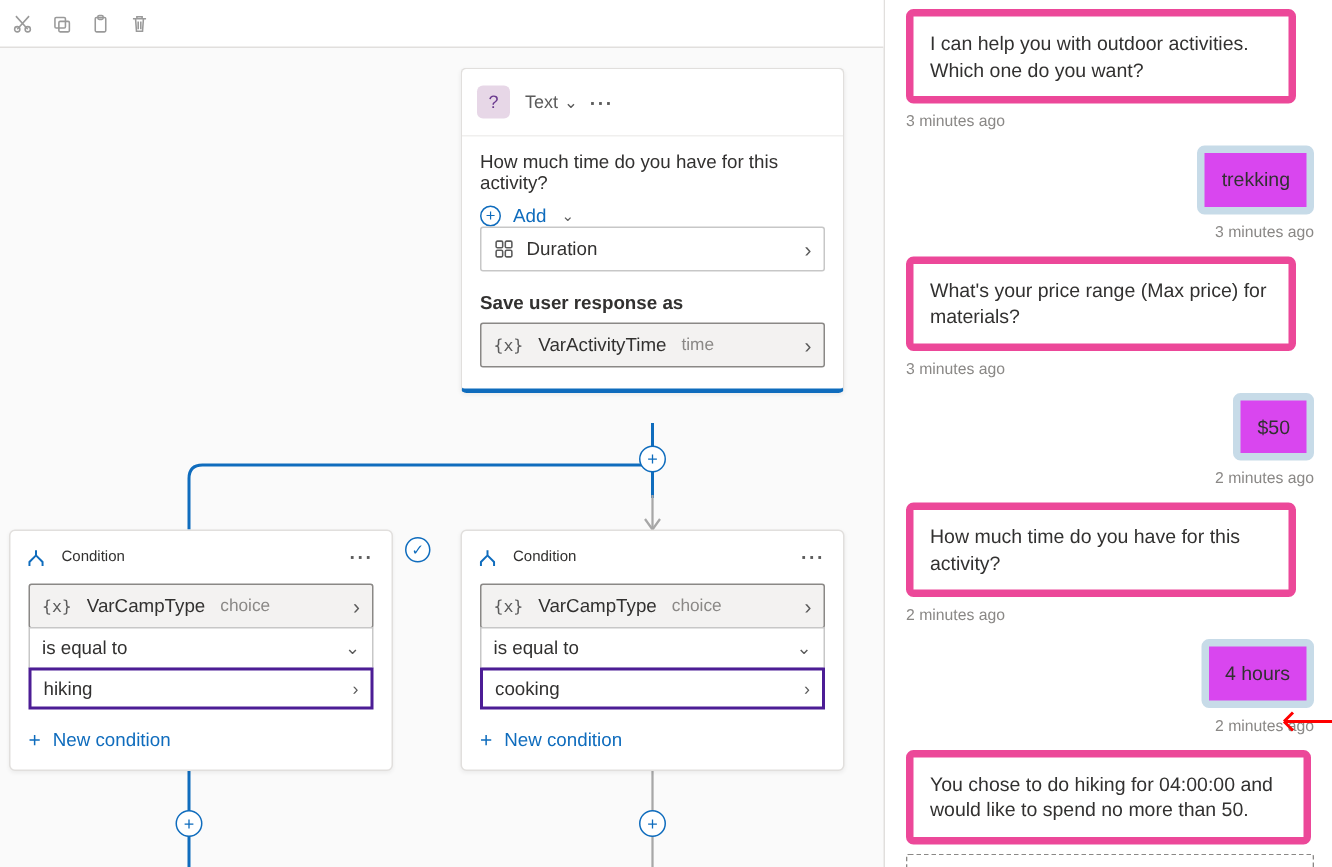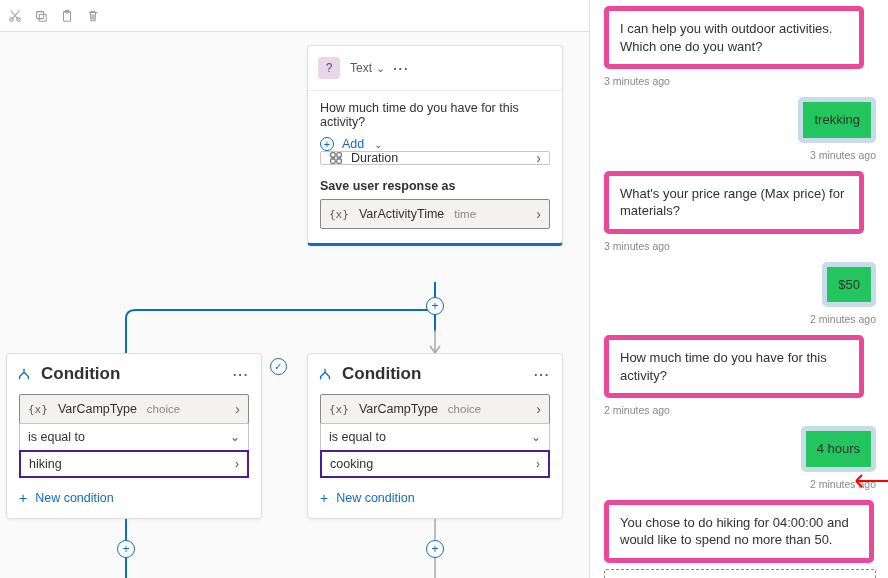--- a/index.html
+++ b/index.html
@@ -17,49 +17,49 @@
   .qtitle{font-weight:600;flex:1;font-size:13px;}
   .qtype{font-size:12px;color:#5b5b5b;margin-right:4px;}
   .chev{color:#5b5b5b;font-size:11px;margin-right:6px;}
   .more{color:#5b5b5b;font-weight:700;letter-spacing:1px;padding:0 2px;}
   .qbody{padding:10px 12px 14px;font-size:12.5px;}
   .qprompt{color:#323130;margin-bottom:8px;}
   .addrow{display:flex;align-items:center;color:#0f6cbd;font-size:12.5px;cursor:pointer;gap:8px;}
   .addrow .plus{width:14px;height:14px;border:1px solid #0f6cbd;border-radius:50%;display:flex;align-items:center;justify-content:center;font-size:11px;line-height:1;}
   .addrow .chev2{color:#5b5b5b;font-size:10px;margin-left:2px;}
   .seclabel{font-weight:600;font-size:12.5px;margin:14px 0 6px;}
-  .selbox{border:1px solid #c7c7c7;border-radius:2px;height:14px;display:flex;align-items:center;padding:0 8px;font-size:12.5px;position:relative;}
+  .selbox{border:1px solid #c7c7c7;border-radius:2px;height:30px;display:flex;align-items:center;padding:0 8px;font-size:12.5px;position:relative;}
   .selbox .sicon{margin-right:8px;color:#5b5b5b;display:flex;}
   .selbox .sicon svg{width:14px;height:14px;}
   .selbox .ar{position:absolute;right:8px;color:#5b5b5b;font-size:14px;}
   .varbox{border:1px solid #8a8886;border-radius:2px;height:30px;display:flex;align-items:center;padding:0 8px;font-size:12.5px;position:relative;background:#f3f2f1;}
   .varbox .vicon{margin-right:8px;color:#5b5b5b;font-family:monospace;font-size:11px;}
   .varbox .vname{margin-right:8px;padding:0 2px;}
   .varbox .vtype{color:#8a8886;font-size:11.5px;}
   .varbox .ar{position:absolute;right:8px;color:#5b5b5b;font-size:14px;}
   .plusnode{position:absolute;width:18px;height:18px;border:1px solid #0f6cbd;background:#fff;border-radius:50%;display:flex;align-items:center;justify-content:center;color:#0f6cbd;font-size:12px;line-height:1;cursor:pointer;z-index:3;}
   .cond{width:256px;}
   .cond1{left:6px;top:321px;}
   .cond2{left:307px;top:321px;}
   .chead{display:flex;align-items:center;padding:10px 10px;}
   .cicon{width:14px;height:14px;color:#0f6cbd;margin-right:10px;}
-  .ctitle{font-weight:700;flex:1;font-size:17px;}
+  .ctitle{font-weight:400;flex:1;font-size:10px;}
   .cbody{padding:0 12px 12px;font-size:12.5px;}
   .op{border:1px solid #c7c7c7;height:28px;display:flex;align-items:center;padding:0 8px;position:relative;margin-top:-1px;background:#fff;}
   .op .ar2{position:absolute;right:8px;color:#5b5b5b;font-size:12px;}
   .valop{border:2px solid #4c1d95;}
   .newcond{display:flex;align-items:center;color:#0f6cbd;font-size:12.5px;margin-top:12px;cursor:pointer;gap:8px;}
   .newcond .plus{font-size:14px;}
   .check-badge{position:absolute;left:270px;top:326px;width:17px;height:17px;border:1.5px solid #0f6cbd;border-radius:50%;display:flex;align-items:center;justify-content:center;color:#0f6cbd;font-size:10px;background:#fff;z-index:3;}
   svg.connector{position:absolute;inset:0;width:590px;height:546px;pointer-events:none;z-index:0;}
   .card, .plusnode, .check-badge{z-index:2;}
   .chat{flex:1;padding:6px 12px 0 14px;overflow:hidden;font-size:13px;background:#fff;}
   .msg{max-width:260px;border:5px solid #ec4899;border-radius:5px;padding:9px 11px;background:#fff;line-height:1.35;margin-bottom:2px;}
   .bot{align-self:flex-start;}
-  .usr{background:#22c55e;border-color:#c7dbe8;align-self:flex-end;text-align:left;}
+  .usr{background:#d946ef;border-color:#c7dbe8;align-self:flex-end;text-align:left;}
   .chat-col{display:flex;flex-direction:column;}
   .chat-col.right{align-items:flex-end;}
   .ts{font-size:10.5px;color:#8a8886;margin:4px 0 10px;}
   .followup{border:1.5px dashed #8a8886;border-radius:2px;padding:8px 8px 2px;margin-top:4px;}
   .red-arrow{position:absolute;right:0;top:474px;color:#ff0000;}
   .red-arrow svg{display:block;}
 </style>
 </head>
 <body>
 

